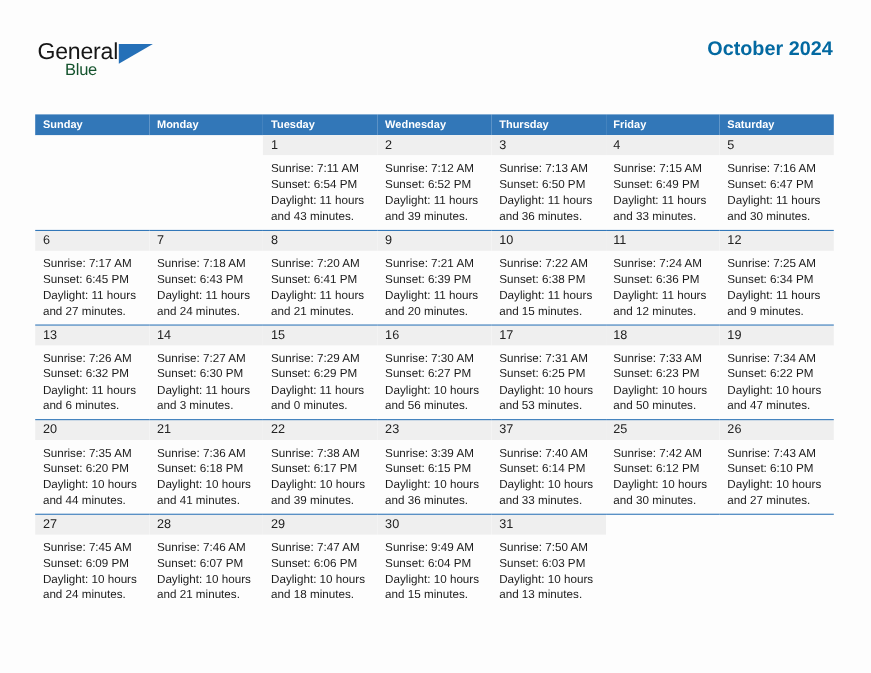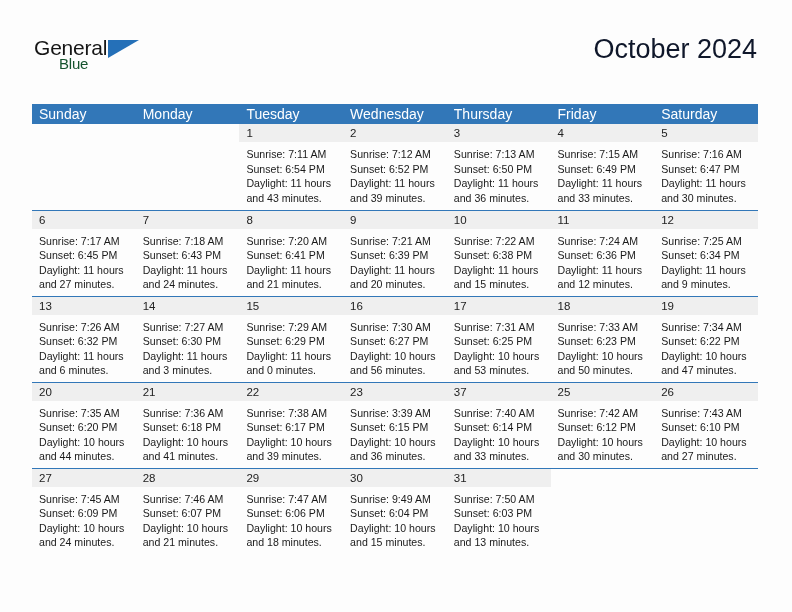--- a/index.html
+++ b/index.html
@@ -61,23 +61,23 @@
     width: 0;
     height: 0;
     border-left: 31px solid #2570b8;
     border-bottom: 18px solid transparent;
   }
 
   .title {
     position: absolute;
     right: 35px;
     top: 34px;
-    font-size: 27px;
-    color: #0f172a;
-    font-weight: normal;
+    font-size: 18px;
+    color: #0369a1;
+    font-weight: bold;
     letter-spacing: 0px;
     white-space: nowrap;
   }
   .subtitle {
     position: absolute;
     right: 35px;
     top: 77px;
     font-size: 14.5px;
     color: #222222;
     font-weight: bold;
@@ -94,22 +94,22 @@
     table-layout: fixed;
   }
   .calendar th, .calendar td {
     padding: 0;
     margin: 0;
   }
 
   .dow-row th {
     background: #3277b8;
     color: #ffffff;
-    font-size: 14px;
-    font-weight: normal;
+    font-size: 10px;
+    font-weight: bold;
     text-align: left;
     height: 19px;
     padding: 2px 0 2px 7px;
     vertical-align: middle;
     box-sizing: border-box;
   }
 
   .week-row td {
     vertical-align: top;
     border-top: 1.6px solid #3277b8;

